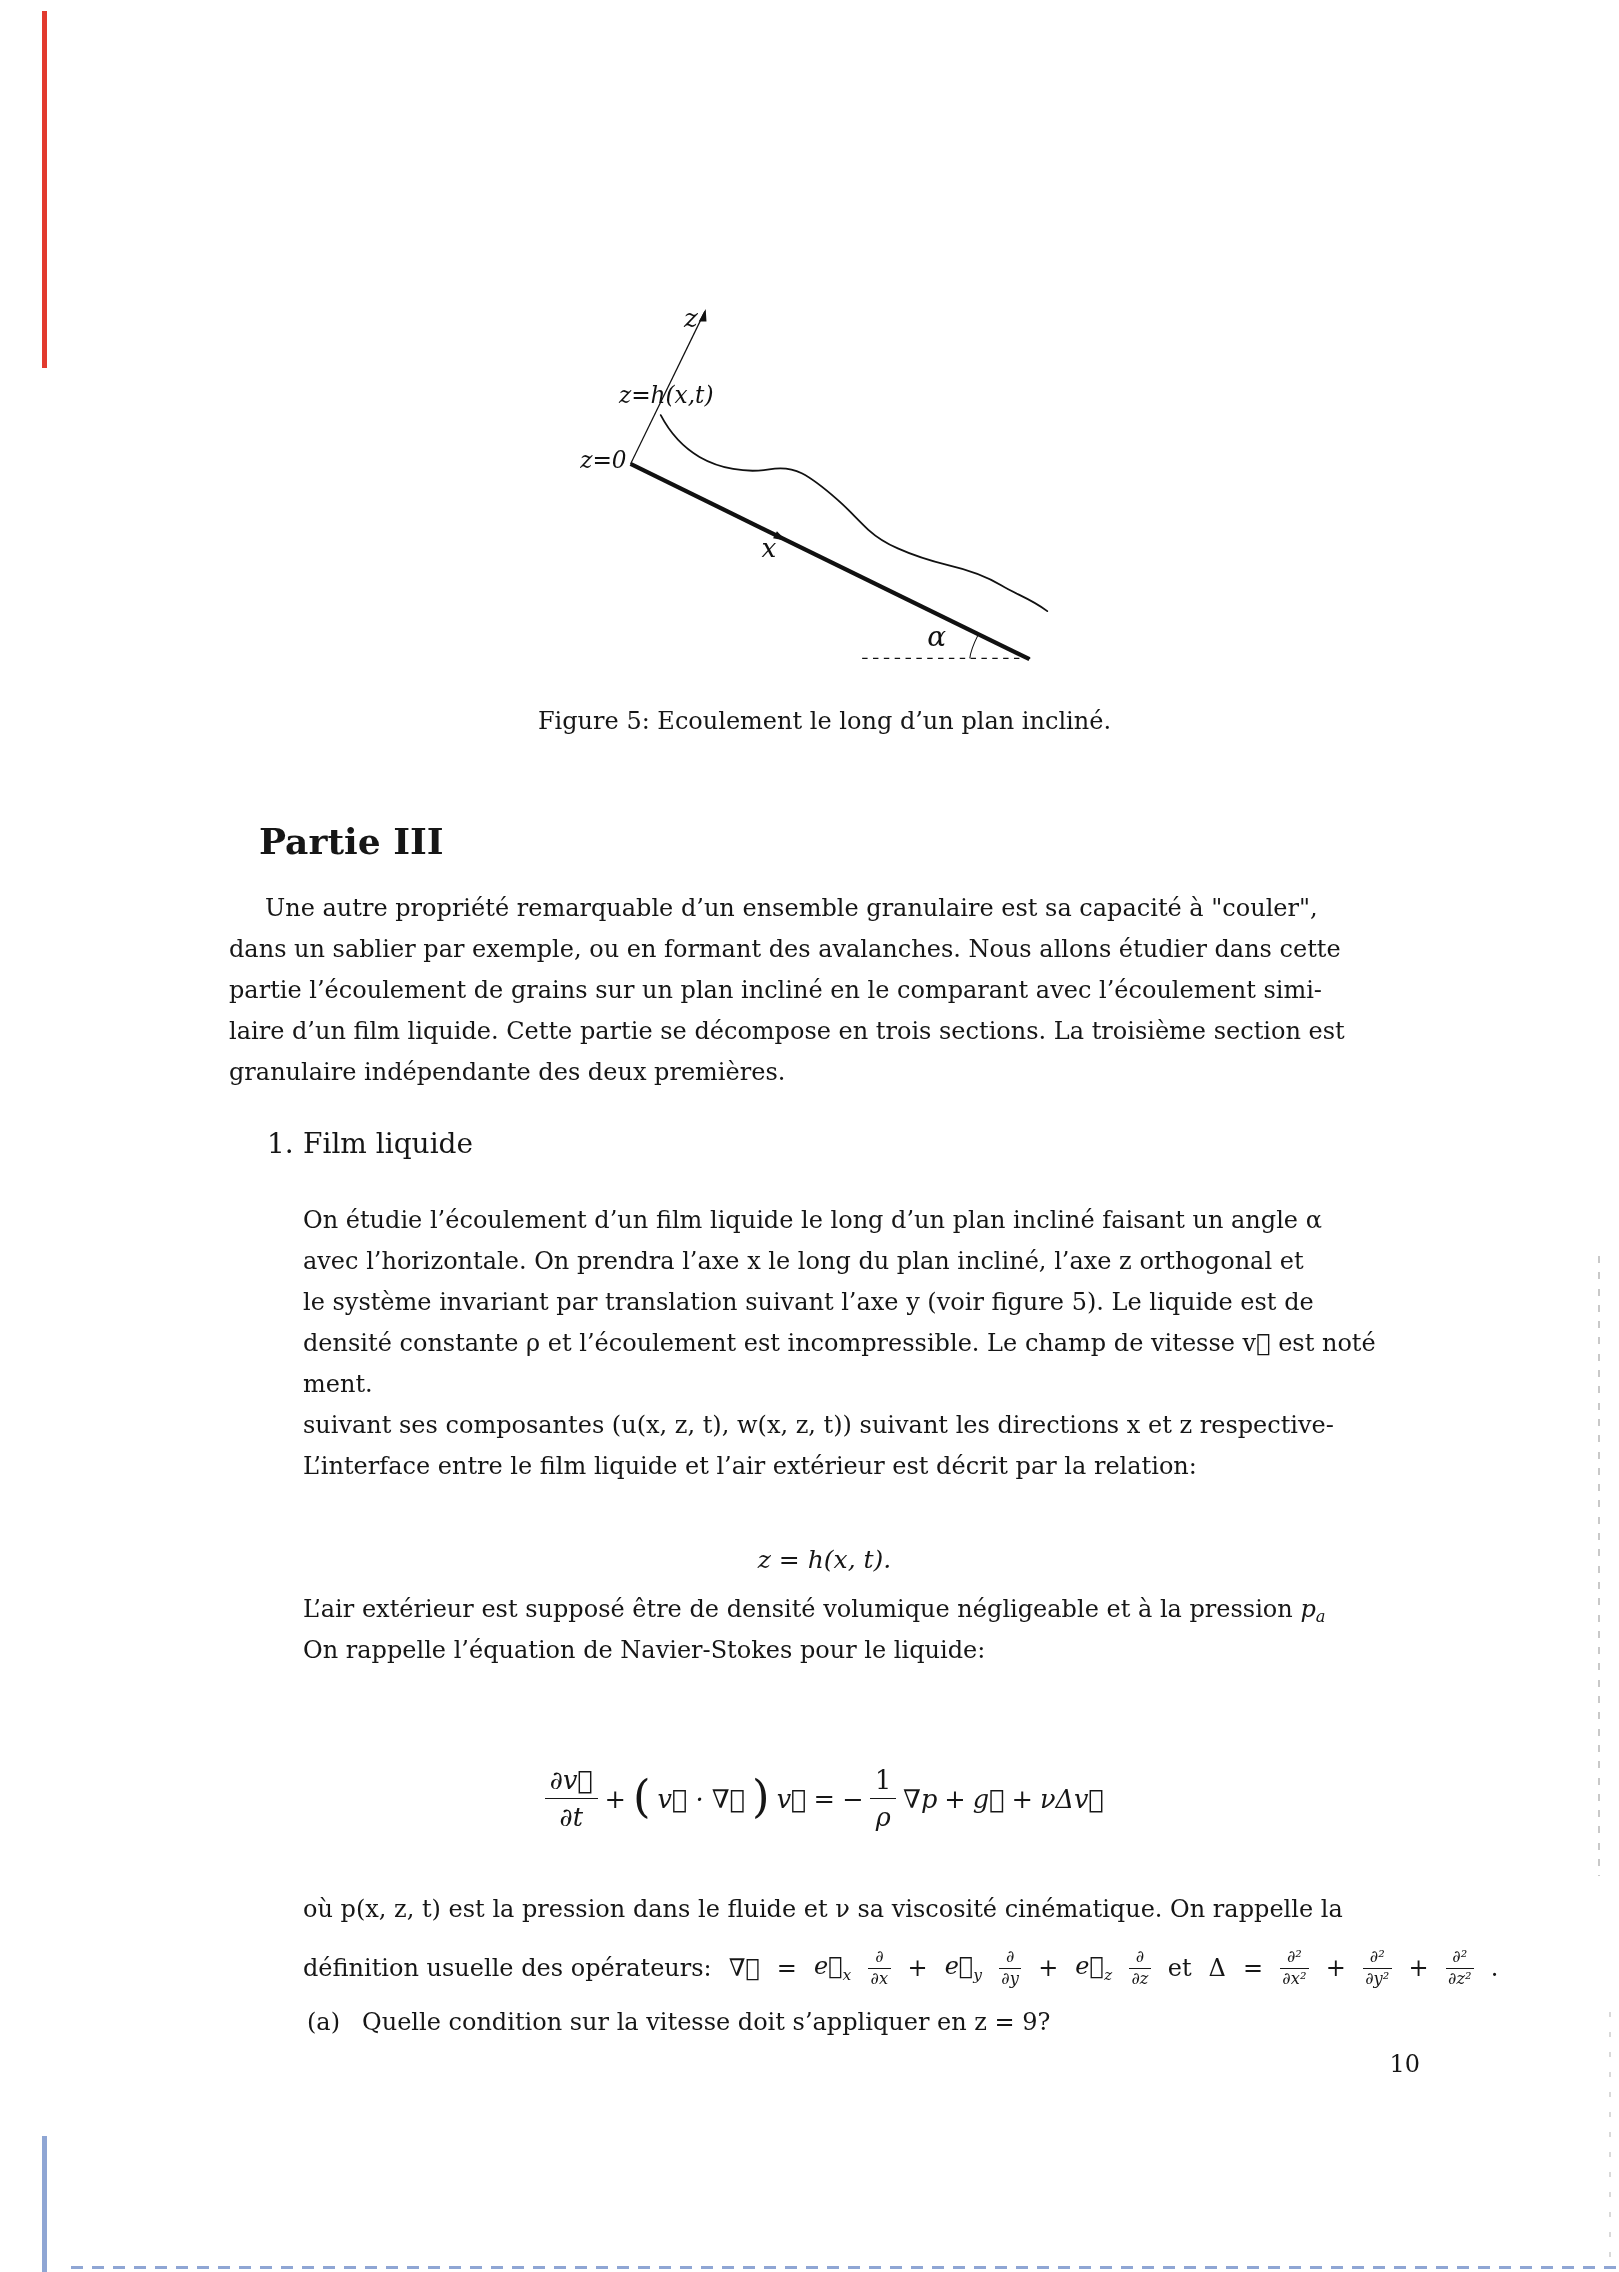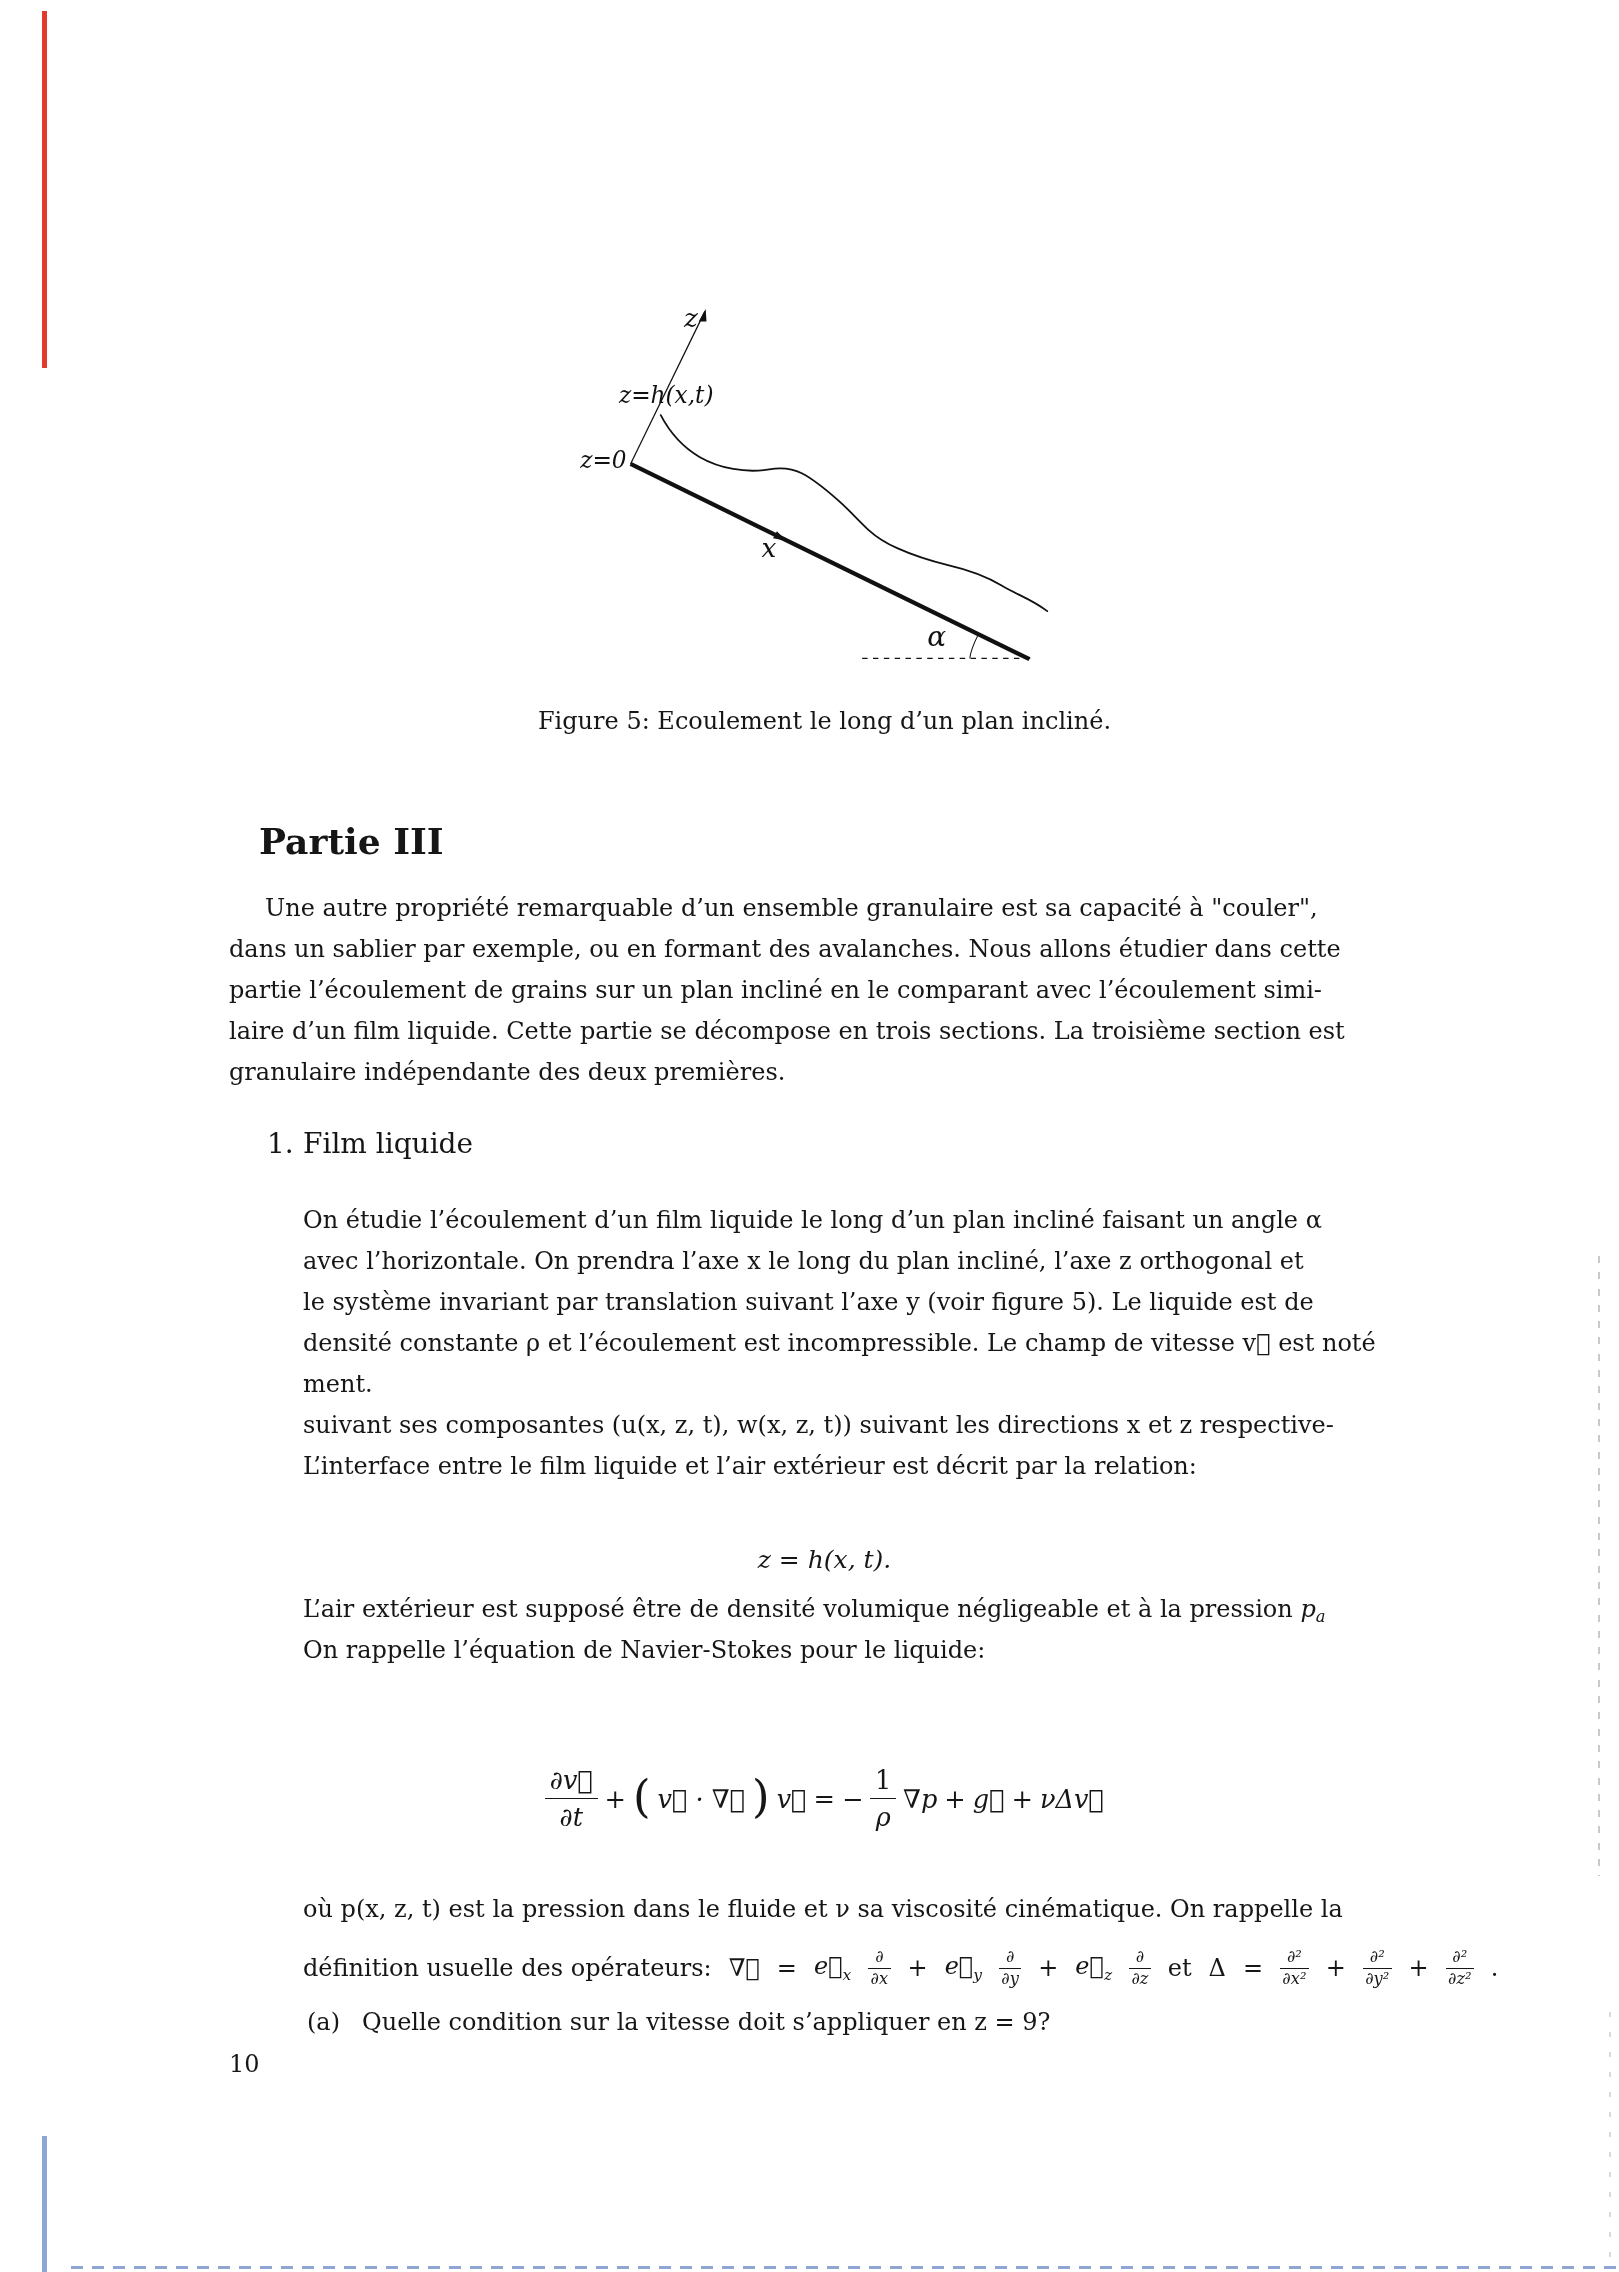--- a/index.html
+++ b/index.html
@@ -47,21 +47,21 @@
   .ops-line{position:absolute; left:303px; top:1934px; width:1240px; height:68px;
     display:flex; align-items:center; gap:17px; font-size:24px; white-space:nowrap;}
   .sfrac{display:inline-flex; flex-direction:column; text-align:center; font-size:16.3px; line-height:1.15;}
   .sfrac .num{padding:0 2.3px 1.6px 2.3px; border-bottom:1.4px solid #161616;}
   .sfrac .den{padding:0.8px 2.3px 0 2.3px;}
   sub.msub{font-size:15.5px; font-style:italic; line-height:1;}
   .psub{position:relative; top:5.4px; font-size:16.3px; font-style:italic;}
   
   .question{position:absolute; left:307px; top:2002px; font-size:24px; height:41px; line-height:41px; white-space:nowrap;}
   .question .qlabel{display:inline-block; width:55px;}
-  .pagenum{position:absolute; left:229px; top:2050px; width:1191px; text-align:left; font-size:24px;}
+  .pagenum{position:absolute; left:229px; top:2050px; width:1191px; text-align:right; font-size:24px;}
 </style>
 </head>
 <body>
 
 <div class="page" style="--blue: #8fa6d4; --gray: #c9c9c9;">
 
   <div class="art red-v" style="background: rgb(226, 58, 46);"></div>
   <div class="art blue-v" style="background: rgb(143, 166, 212);"></div>
   <div class="art blue-h"></div>
   <div class="art gray-v1"></div>

